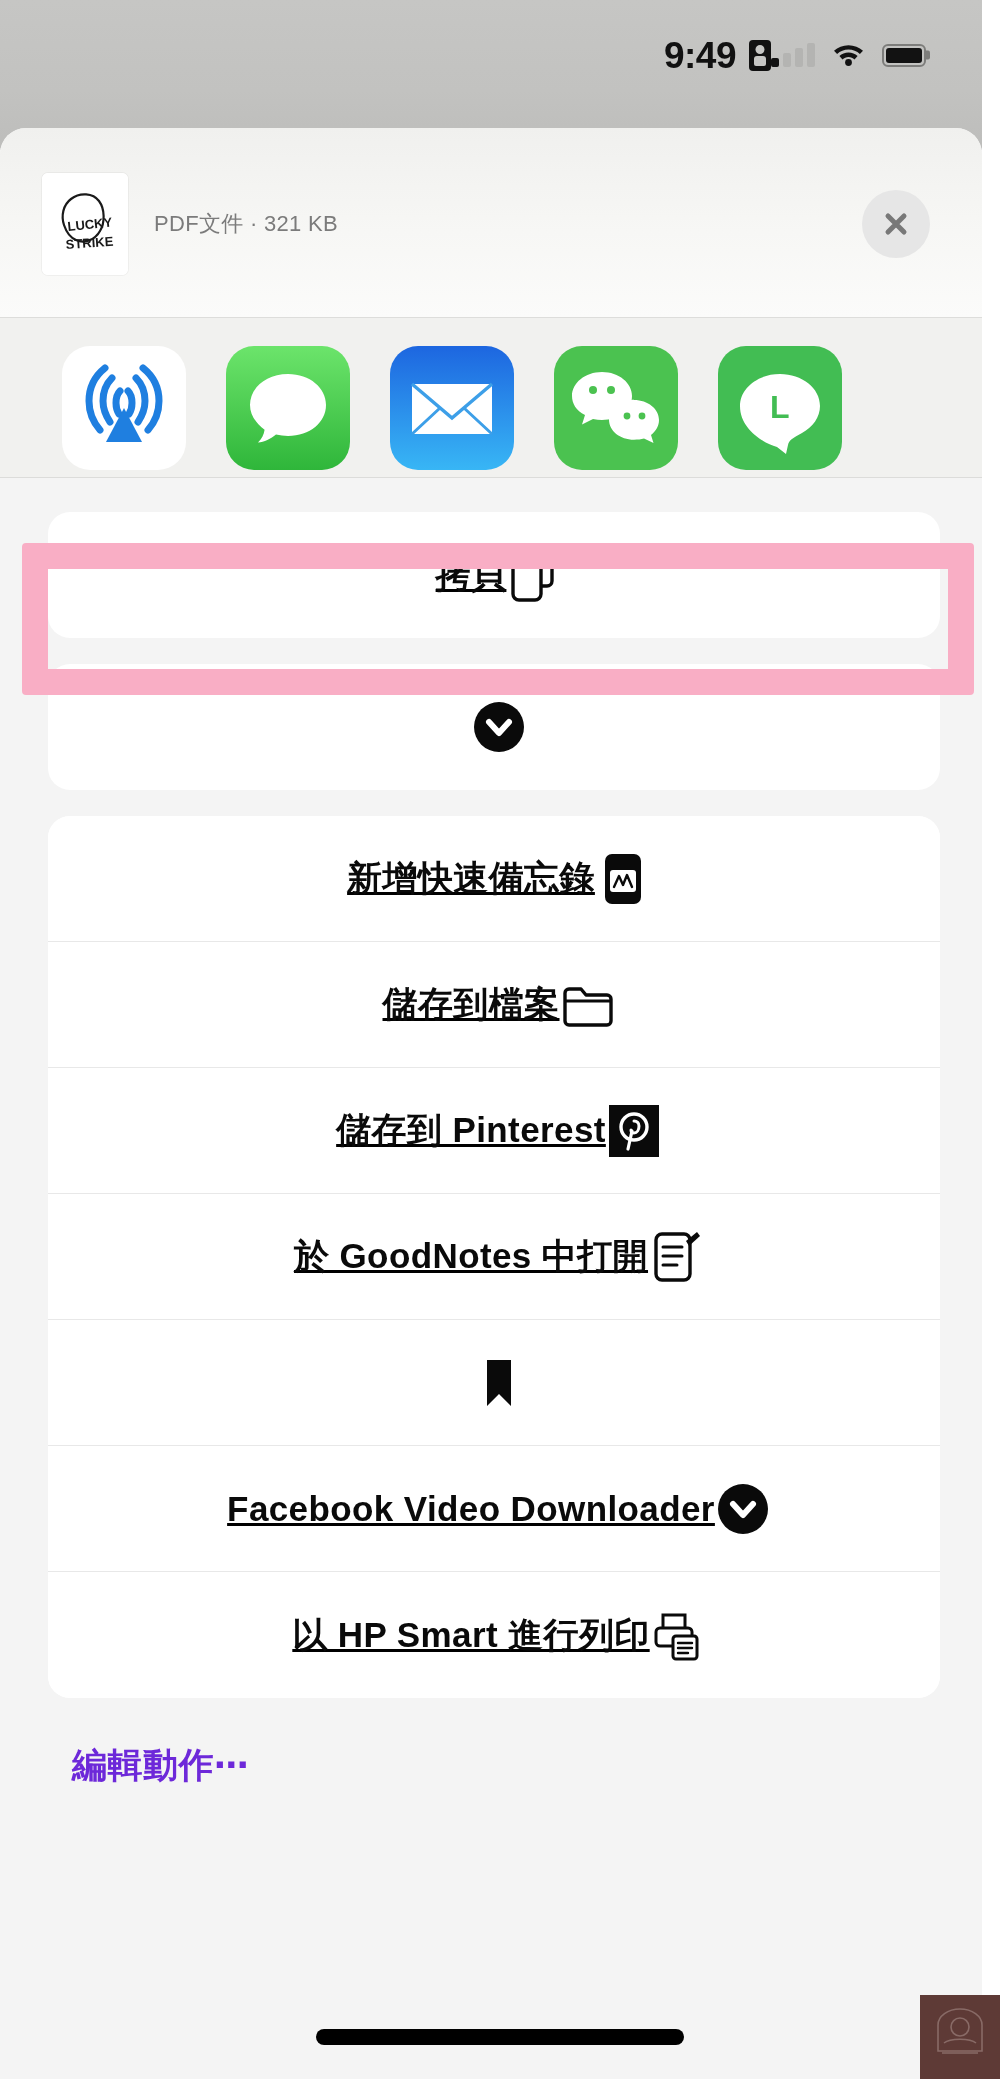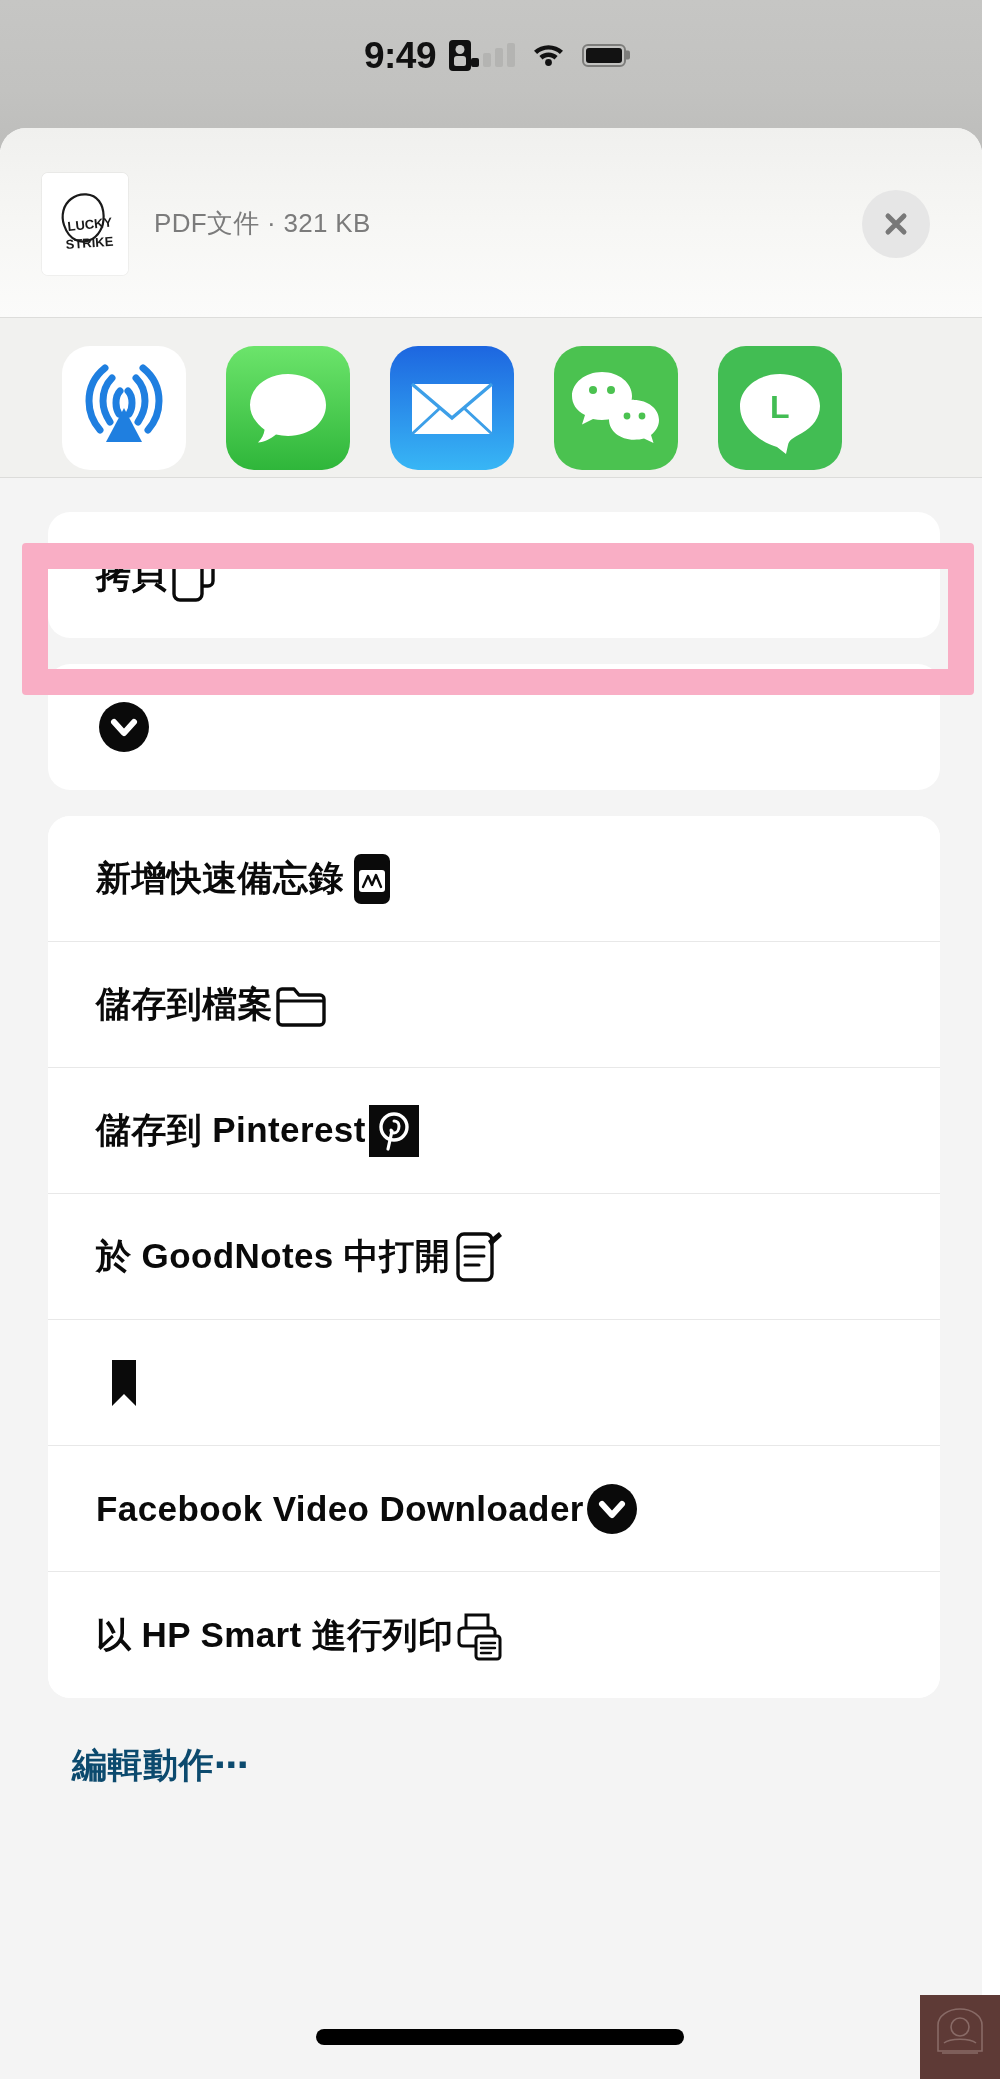--- a/index.html
+++ b/index.html
@@ -22,21 +22,21 @@
     background:linear-gradient(180deg,#c6c6c4 0%,#c2c2c0 60%,#bdbdbb 100%);
   }
   .backdrop-right {
     position:absolute; left:982px; top:0; width:18px; height:2079px;
     background:#ffffff;
   }
 
   
   .statusbar {
     position:absolute; left:0; top:0; width:982px; height:110px;
-    display:flex; align-items:center; justify-content:center;
+    display:flex; align-items:center; justify-content:flex-end;
     padding:0 56px 0 64px;
   }
   .status-left { display:flex; align-items:center; gap:13px; }
   .clock {
     font-size:37px; font-weight:700; color:#111111;
     letter-spacing:-0.5px; line-height:1;
   }
   .lock-badge {
     width:22px; height:31px; border-radius:4px; background:#111111;
     position:relative;
@@ -87,21 +87,21 @@
     flex:none; position:relative; overflow:hidden;
     box-shadow:0 0 0 1px rgba(0,0,0,0.04);
   }
   .doc-thumb svg { position:absolute; left:0; top:0; }
   .doc-meta { margin-left:26px; flex:1; min-width:0; }
   .doc-title {
     font-size:38px; font-weight:700; color:#0c0c0c;
     letter-spacing:0.5px; line-height:1.15; margin-bottom:10px;
   }
   .doc-sub {
-    font-size:26px; font-weight:400; color:#7b7b7b; letter-spacing:0.3px;
+    font-size:22px; font-weight:400; color:#7b7b7b; letter-spacing:0.3px;
   }
   .close-btn {
     width:68px; height:68px; border-radius:50%;
     background:#e6e6e6; flex:none;
     display:flex; align-items:center; justify-content:center;
     margin-right:22px;
   }
   .close-btn svg { display:block; }
 
   
@@ -124,43 +124,44 @@
   .ic-line { background:#42bd53; }
 
   
   .list-area { padding:0 0 0 0; background:#f4f4f4; }
   .group {
     margin:0 42px 26px 48px;
     background:#ffffff; border-radius:22px; overflow:hidden;
   }
   .group.first { margin-top:34px; }
   .row {
-    display:flex; align-items:center; justify-content:flex-start;
+    display:flex; align-items:center; justify-content:center;
     height:126px; padding:0 38px 0 48px;
     border-bottom:1px solid #e8e8e8;
     background:#ffffff;
+    text-decoration:underline;
   }
   .row:last-child { border-bottom:none; }
   .row-label {
     font-size:35px; font-weight:600; color:#0a0a0a; letter-spacing:0.4px;
   }
   .row-icon { width:56px; height:56px; flex:none; display:flex; align-items:center; justify-content:center; }
   .row-icon svg { display:block; }
 
   
   .highlight {
     position:absolute; left:22px; top:415px; width:952px; height:152px;
     border:26px solid #f9aec5; border-radius:4px;
     background:transparent; pointer-events:none; z-index:5;
   }
 
   
   .edit-actions {
     padding:18px 0 0 72px;
-    font-size:35px; font-weight:600; color:#0c4a6e; letter-spacing:0.5px;
+    font-size:35px; font-weight:600; color:#6d28d9; letter-spacing:0.5px;
   }
 
   
   .home-indicator {
     position:absolute; left:50%; transform:translateX(-50%);
     bottom:34px; width:368px; height:16px; border-radius:8px; background:#000000;
   }
 
   
   .watermark {

